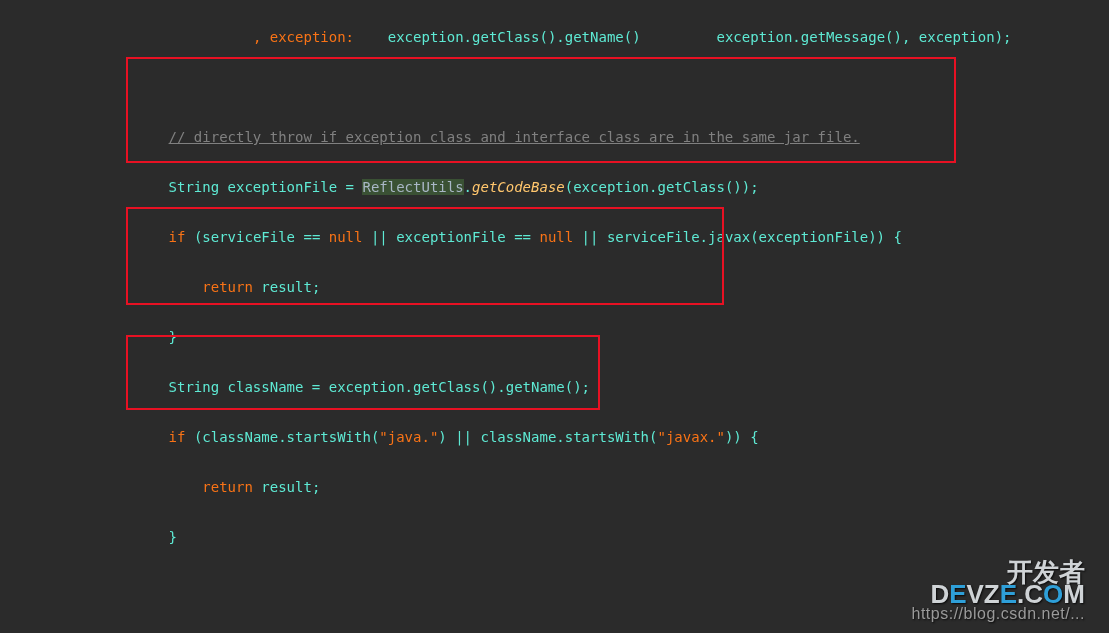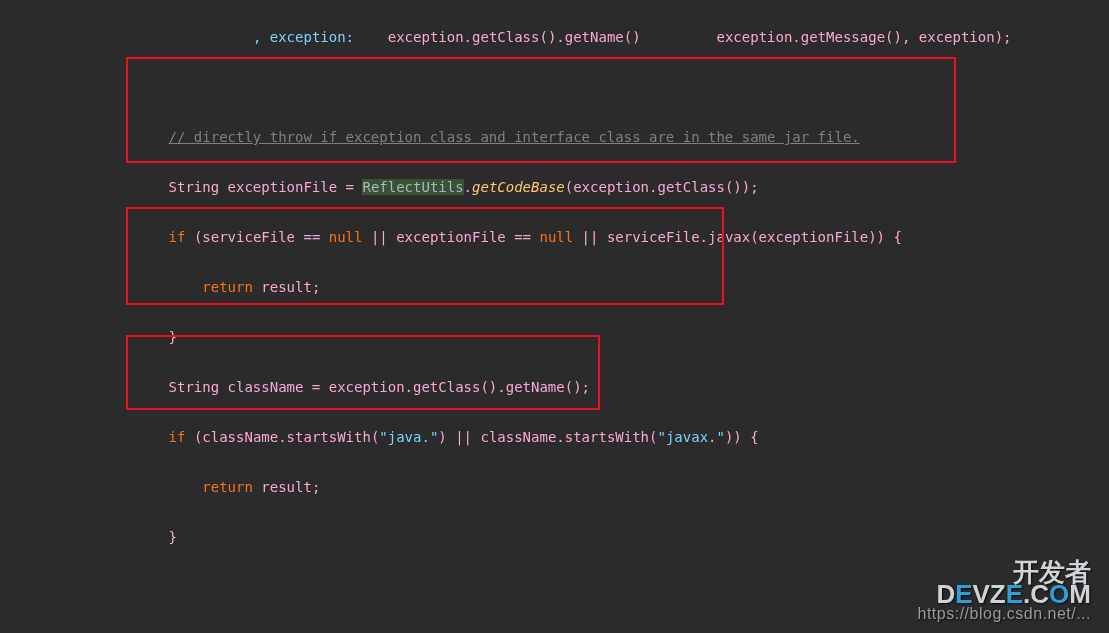--- a/index.html
+++ b/index.html
@@ -15,37 +15,37 @@
     position: relative;
   }
   .code-container {
     padding: 0;
     white-space: pre;
     position: relative;
   }
   .line { display: block; height: 25px; padding-left: 0; }
   .comment { color: #808080; font-style: normal; text-decoration: underline; }
   .keyword { color: #f97316; }
-  .string { color: #7dd3fc; }
+  .string { color: #f97316; }
   .static-method { color: #ffc66d; font-style: italic; }
-  .identifier { color: #f9a8d4; }
+  .identifier { color: #5eead4; }
   .highlighted { background: #3a5134; }
 
   .red-box {
     position: absolute;
     border: 2px solid #e81123;
     pointer-events: none;
   }
   .box1 { left: 126px; top: 57px; width: 830px; height: 106px; }
   .box2 { left: 126px; top: 207px; width: 598px; height: 98px; }
   .box3 { left: 126px; top: 335px; width: 474px; height: 75px; }
 
   .watermark {
     position: absolute;
-    right: 18px;
+    right: 24px;
     bottom: 8px;
     color: #cfd3d6;
     font-family: Arial, sans-serif;
     font-weight: bold;
     text-align: right;
     font-size: 26px;
     line-height: 22px;
     text-shadow: 1px 1px 2px rgba(0,0,0,0.8);
     pointer-events: none;
   }

